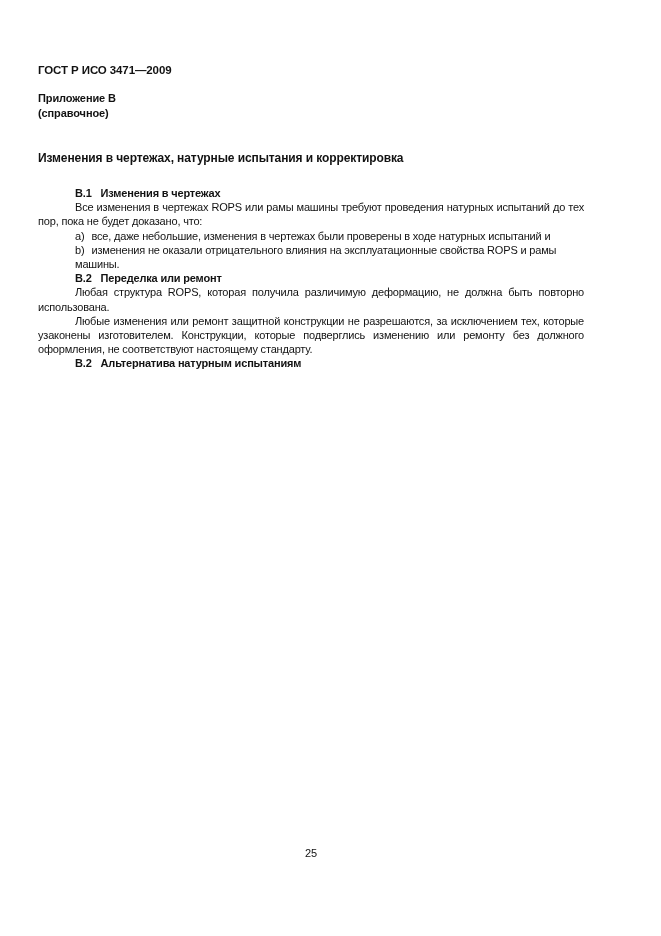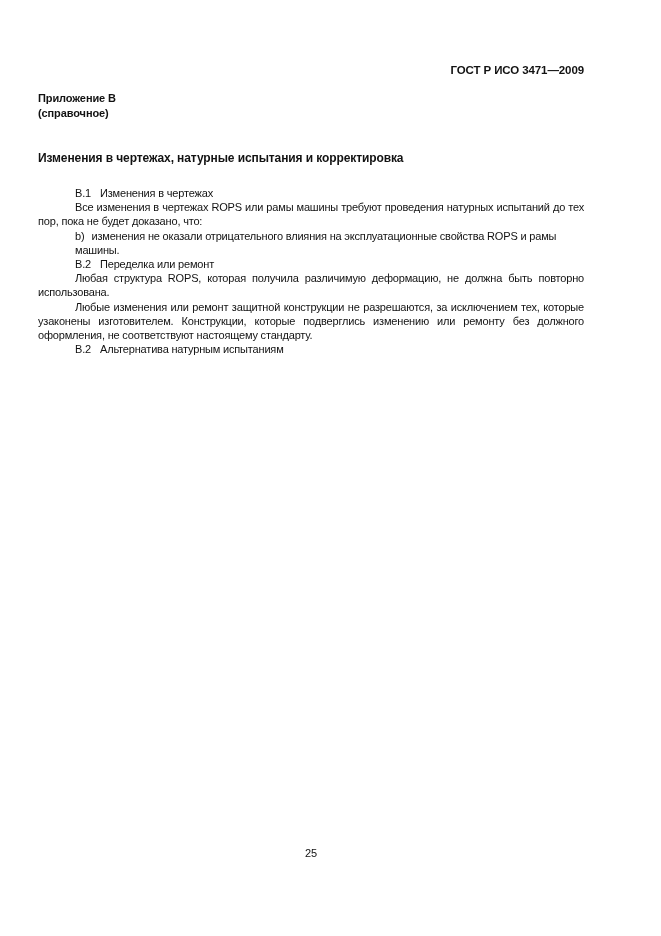--- a/index.html
+++ b/index.html
@@ -6,39 +6,39 @@
   .page {
     position:relative;
     width:661px; height:936px;
     background:#ffffff;
     color:#121212;
     font-family:"Liberation Sans","DejaVu Sans",sans-serif;
     overflow:hidden;
   }
   .doc-code {
     position:absolute; top:64px; left:38px; width:546px;
-    text-align:right; font-weight:bold; font-size:11.5px;
+    font-weight:bold; font-size:11.5px;
     letter-spacing:-0.1px;
   }
   .annex-head {
     position:absolute; top:91px; left:38px; width:546px;
     font-weight:bold; font-size:11px;
     line-height:14.5px; letter-spacing:-0.1px;
   }
   .title {
     position:absolute; top:151px; left:38px; width:546px;
     text-align:left; font-weight:bold; font-size:12px;
     letter-spacing:-0.1px;
   }
   .content {
     position:absolute; top:186px; left:38px; width:546px;
     font-size:11px; line-height:14.2px; letter-spacing:-0.18px;
   }
   .content p { margin:0; }
-  .h { font-weight:normal; padding-left:37px; }
+  .h { font-weight:bold; padding-left:37px; }
   .h .num { margin-right:9px; }
   .j { text-align:justify; text-indent:37px; }
   .li { padding-left:37px; }
   .li .marker { margin-right:7px; }
   .page-num {
     position:absolute; top:847px; left:38px; width:546px;
     text-align:center; font-size:11px;
   }
 </style>
 </head>
@@ -55,20 +55,23 @@
 
   <div class="title">Изменения в чертежах, натурные испытания и корректировка</div>
 
   <div class="content">
 
     <p class="h">
       <span class="num">В.1</span><span>Изменения в чертежах</span>
     </p>
     <p class="j">Все изменения в чертежах ROPS или рамы машины требуют проведения натурных испытаний до тех пор, пока не будет доказано, что:</p>
     <p class="li">
+      <span class="marker">a)</span><span>все, даже небольшие, изменения в чертежах были проверены в ходе натурных испытаний и</span>
+    </p>
+    <p class="li">
       <span class="marker">b)</span><span>изменения не оказали отрицательного влияния на эксплуатационные свойства ROPS и рамы машины.</span>
     </p>
 
     <p class="h">
       <span class="num">В.2</span><span>Переделка или ремонт</span>
     </p>
     <p class="j">Любая структура ROPS, которая получила различимую деформацию, не должна быть повторно использована.</p>
     <p class="j">Любые изменения или ремонт защитной конструкции не разрешаются, за исключением тех, которые узаконены изготовителем. Конструкции, которые подверглись изменению или ремонту без должного оформления, не соответствуют настоящему стандарту.</p>
 
     <p class="h">

